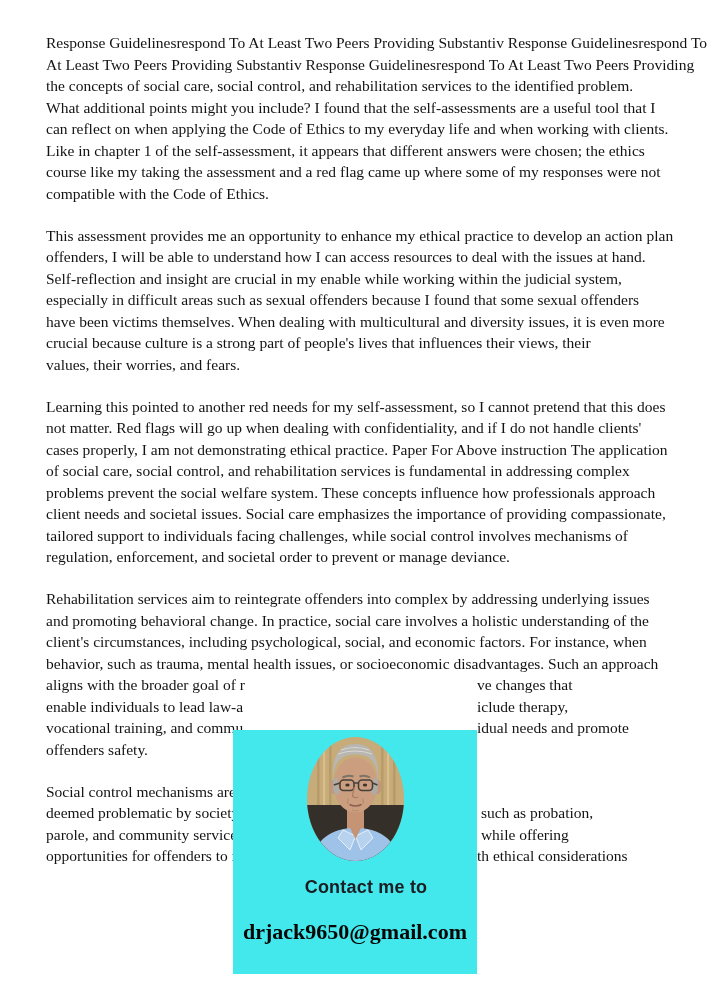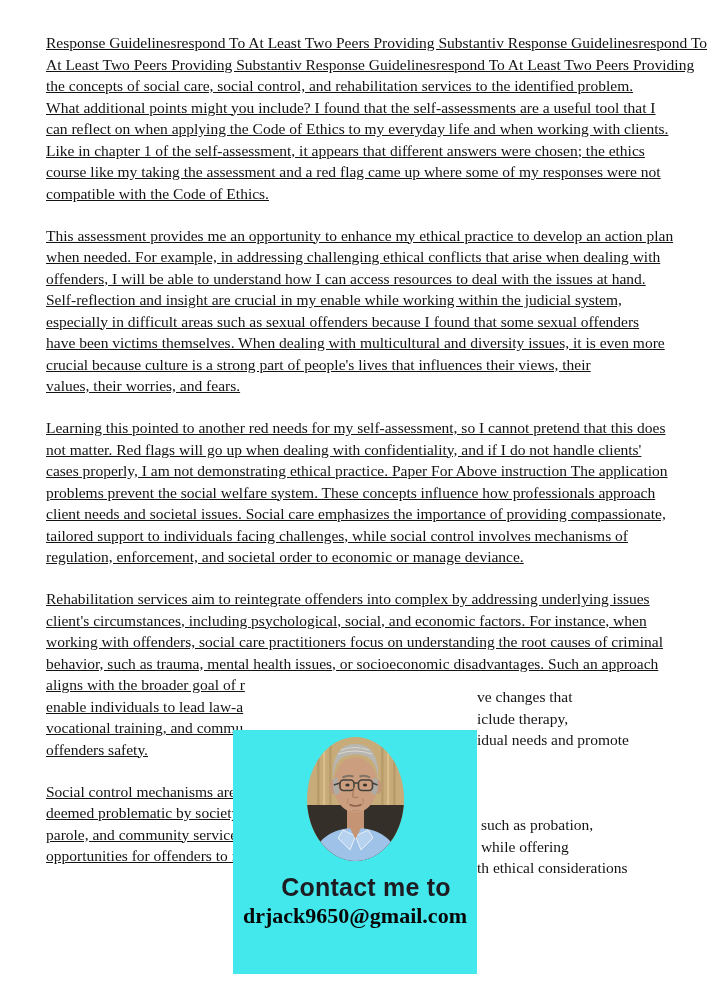--- a/index.html
+++ b/index.html
@@ -4,35 +4,35 @@
 <style>
   html,body{margin:0;padding:0;background:#ffffff;}
   .page{
     position:relative;width:708px;height:1000px;background:#ffffff;
     font-family:"Liberation Serif",serif;color:#131313;overflow:hidden;
   }
   .doc{
     position:absolute;left:46px;top:32px;width:620px;
     font-size:15.5px;line-height:21.5px;
   }
-  .para{margin:0 0 20.5px 0;text-decoration:underline;}
+  .para{margin:0 0 20.5px 0;}
   .line{white-space:pre;position:relative;}
-  .frag-right{position:absolute;left:431px;top:12px;}
+  .frag-right{position:absolute;left:431px;top:0;}
   .overlay{
     position:absolute;left:233px;top:730px;width:244px;height:244px;
     text-align:center;box-sizing:border-box;
   }
   .portrait{display:block;margin:7px auto 0;}
   .ov-title{
     margin-top:12px;
     font-family:"Liberation Sans",sans-serif;font-weight:700;
-    font-size:25px;line-height:29px;letter-spacing:0.2px;margin-left:22px;
+    font-size:18px;line-height:29px;letter-spacing:0.2px;margin-left:22px;
   }
   .ov-email{
-    margin-top:2px;
+    margin-top:18px;
     font-family:"Liberation Serif",serif;font-weight:700;
     font-size:22px;line-height:24px;color:#060606;text-align:center;
   }
 </style>
 </head>
 <body>
 
 <div class="page" style="background: rgb(255, 255, 255); color: rgb(19, 19, 19);">
 
   <div class="doc">
@@ -41,41 +41,41 @@
         <div class="line">At Least Two Peers Providing Substantiv Response Guidelinesrespond To At Least Two Peers Providing</div>
         <div class="line">the concepts of social care, social control, and rehabilitation services to the identified problem.</div>
         <div class="line">What additional points might you include? I found that the self-assessments are a useful tool that I</div>
         <div class="line">can reflect on when applying the Code of Ethics to my everyday life and when working with clients.</div>
         <div class="line">Like in chapter 1 of the self-assessment, it appears that different answers were chosen; the ethics</div>
         <div class="line">course like my taking the assessment and a red flag came up where some of my responses were not</div>
         <div class="line">compatible with the Code of Ethics.</div>
       </div>
       <div class="para">
         <div class="line">This assessment provides me an opportunity to enhance my ethical practice to develop an action plan</div>
-        <div class="line">when needed. For example, in addressing challenging ethical conflicts that arise when dealing with</div>
         <div class="line">offenders, I will be able to understand how I can access resources to deal with the issues at hand.</div>
         <div class="line">Self-reflection and insight are crucial in my enable while working within the judicial system,</div>
         <div class="line">especially in difficult areas such as sexual offenders because I found that some sexual offenders</div>
         <div class="line">have been victims themselves. When dealing with multicultural and diversity issues, it is even more</div>
         <div class="line">crucial because culture is a strong part of people's lives that influences their views, their</div>
         <div class="line">values, their worries, and fears.</div>
       </div>
       <div class="para">
         <div class="line">Learning this pointed to another red needs for my self-assessment, so I cannot pretend that this does</div>
         <div class="line">not matter. Red flags will go up when dealing with confidentiality, and if I do not handle clients'</div>
         <div class="line">cases properly, I am not demonstrating ethical practice. Paper For Above instruction The application</div>
+        <div class="line">of social care, social control, and rehabilitation services is fundamental in addressing complex</div>
         <div class="line">problems prevent the social welfare system. These concepts influence how professionals approach</div>
         <div class="line">client needs and societal issues. Social care emphasizes the importance of providing compassionate,</div>
         <div class="line">tailored support to individuals facing challenges, while social control involves mechanisms of</div>
-        <div class="line">regulation, enforcement, and societal order to economic or manage deviance.</div>
+        <div class="line">regulation, enforcement, and societal order to prevent or manage deviance.</div>
       </div>
       <div class="para">
         <div class="line">Rehabilitation services aim to reintegrate offenders into complex by addressing underlying issues</div>
+        <div class="line">and promoting behavioral change. In practice, social care involves a holistic understanding of the</div>
         <div class="line">client's circumstances, including psychological, social, and economic factors. For instance, when</div>
-        <div class="line">working with offenders, social care practitioners focus on understanding the root causes of criminal</div>
         <div class="line">behavior, such as trauma, mental health issues, or socioeconomic disadvantages. Such an approach</div>
         <div class="line"><span>aligns with the broader goal of r</span><span class="frag-right">ve changes that</span></div>
         <div class="line"><span>enable individuals to lead law-a</span><span class="frag-right">iclude therapy,</span></div>
         <div class="line"><span>vocational training, and commu</span><span class="frag-right">idual needs and promote</span></div>
         <div class="line">offenders safety.</div>
       </div>
       <div class="para">
         <div class="line"><span>Social control mechanisms are e</span></div>
         <div class="line"><span>deemed problematic by society.</span><span class="frag-right"> such as probation,</span></div>
         <div class="line"><span>parole, and community service a</span><span class="frag-right"> while offering</span></div>

